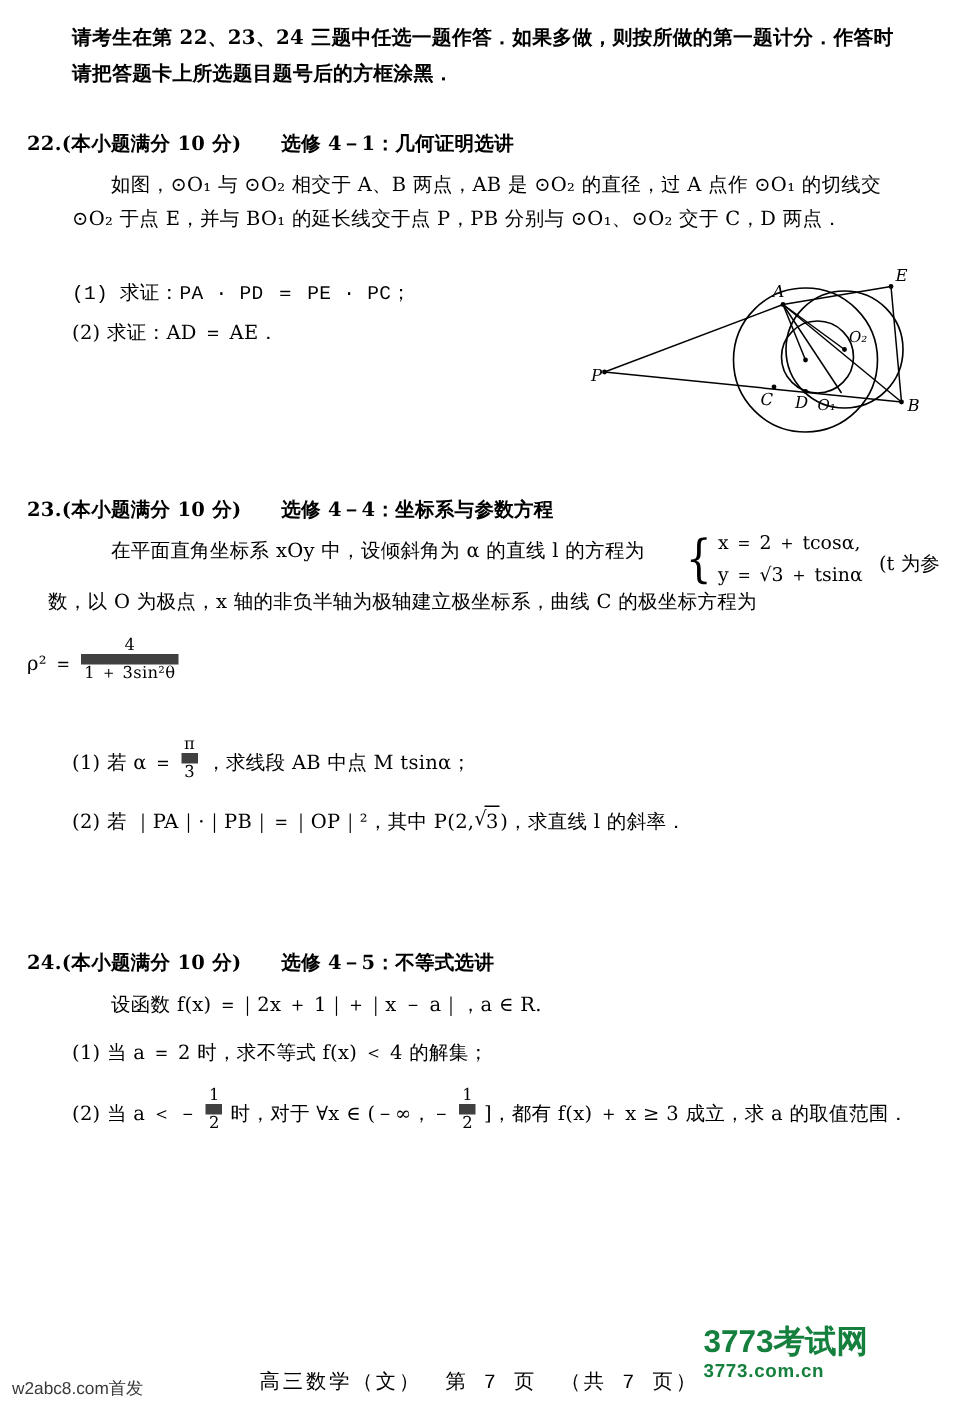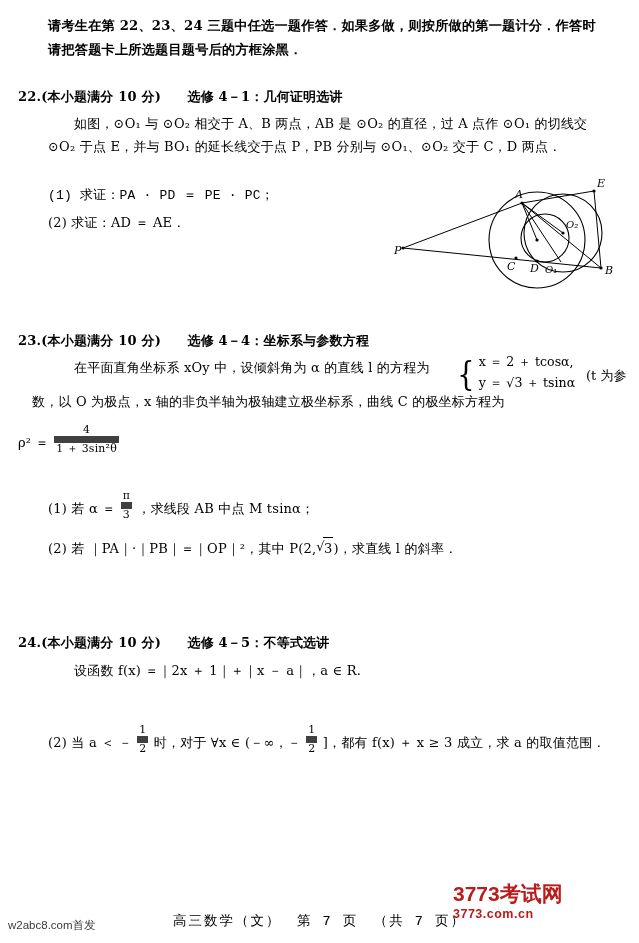--- a/index.html
+++ b/index.html
@@ -65,23 +65,23 @@
   #footer-center {
     position: absolute; left: 0; top: 912px; width: 639px;
     text-align: center; font-size: 13.5px; letter-spacing: 2px; font-family: Liberation Mono, monospace;
   }
   #footer-left {
     position: absolute; left: 8px; top: 918px;
     font-size: 11.5px; color: #3a3a3a;
     font-family: "Liberation Sans", sans-serif;
   }
   #wm {
-    position: absolute; left: 453px; top: 880px;
+    position: absolute; left: 469px; top: 880px;
     font-family: "Liberation Sans", sans-serif;
-    color: #b91c1c; font-weight: bold;
+    color: #15803d; font-weight: bold;
   }
   #wm .big { font-size: 21px; letter-spacing: 0px; }
   #wm .small { display:block; font-size: 12.5px; margin-top: -1px; letter-spacing: 0.5px;}
 
   
   .frac {
     display: inline-block;
     vertical-align: -0.48em;
     text-align: center;
     font-size: 0.84em;
@@ -202,20 +202,21 @@
     </span>
     <span>，求线段 AB 中点 M tsinα；</span>
   </div>
 
   <div class="blk" id="p23-q2">
     <span>(2) 若 ｜PA｜·｜PB｜＝｜OP｜²，其中 P(2,</span><span class="sqrt"><span class="rad">3</span></span><span>)，求直线 l 的斜率．</span>
   </div>
 
   <div class="blk" id="p24-title">24.(本小题满分 10 分)　　选修 4－5：不等式选讲</div>
   <div class="blk indent2" id="p24-body">设函数 f(x) ＝｜2x ＋ 1｜＋｜x － a｜，a ∈ R.</div>
+  <div class="blk" id="p24-q1">(1) 当 a ＝ 2 时，求不等式 f(x) ＜ 4 的解集；</div>
 
   <div class="blk" id="p24-q2">
     <span>(2) 当 a ＜ －</span>
     <span class="frac">
       <span class="num">1</span>
       <span class="den">2</span>
     </span>
     <span>时，对于 ∀x ∈ (－∞，－</span>
     <span class="frac">
       <span class="num">1</span>

